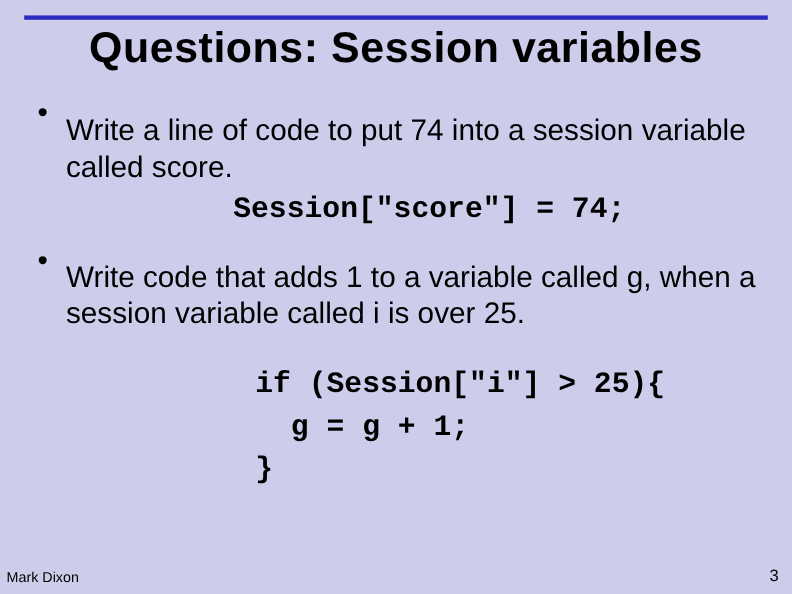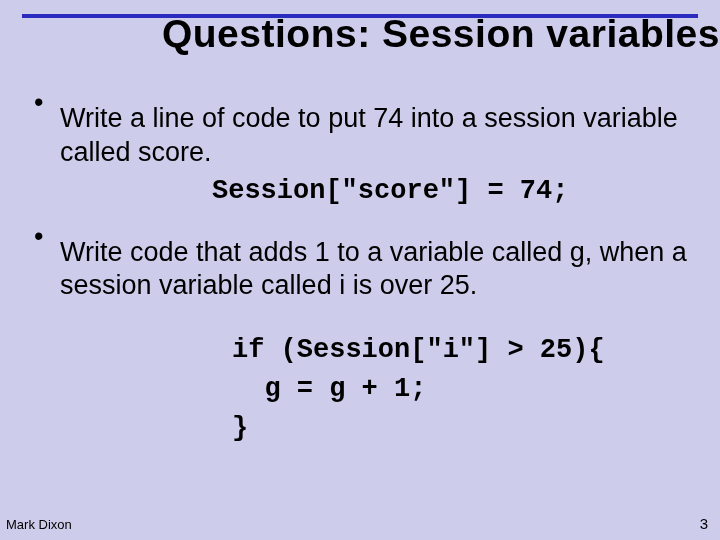--- a/index.html
+++ b/index.html
@@ -14,22 +14,22 @@
     left: 22px;
     right: 22px;
     top: 14px;
     height: 4px;
     background: #2b2bbf;
   }
   .title {
     position: absolute;
     left: 0;
     right: 0;
-    top: 12px;
-    text-align: right;
+    top: 22px;
+    text-align: center;
     font-weight: bold;
     font-size: 39px;
     color: #000;
     letter-spacing: 0.5px;
   }
   .content {
     position: absolute;
     left: 32px;
     right: 22px;
     top: 86px;

